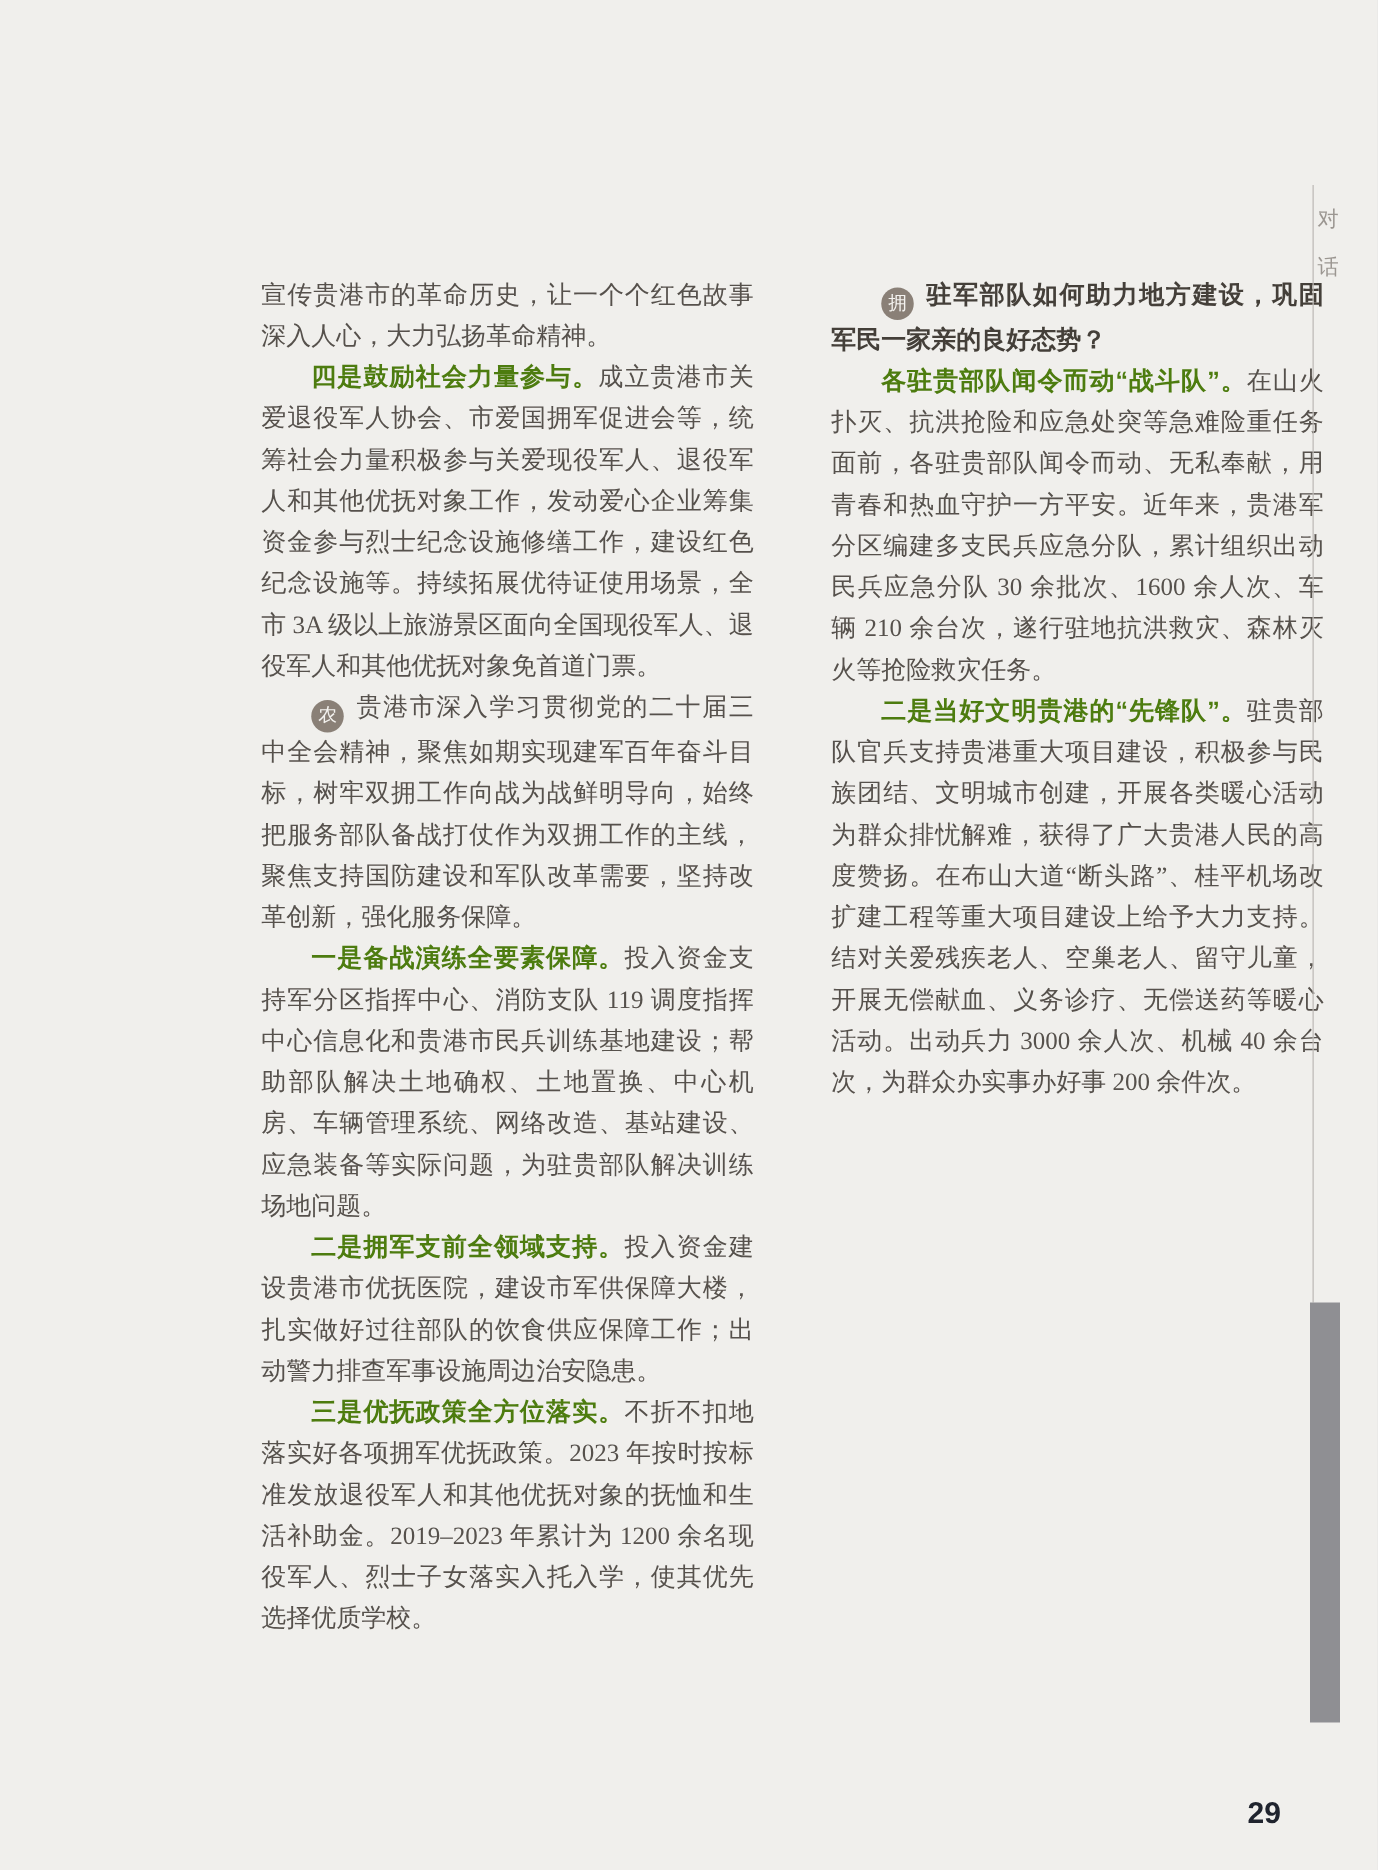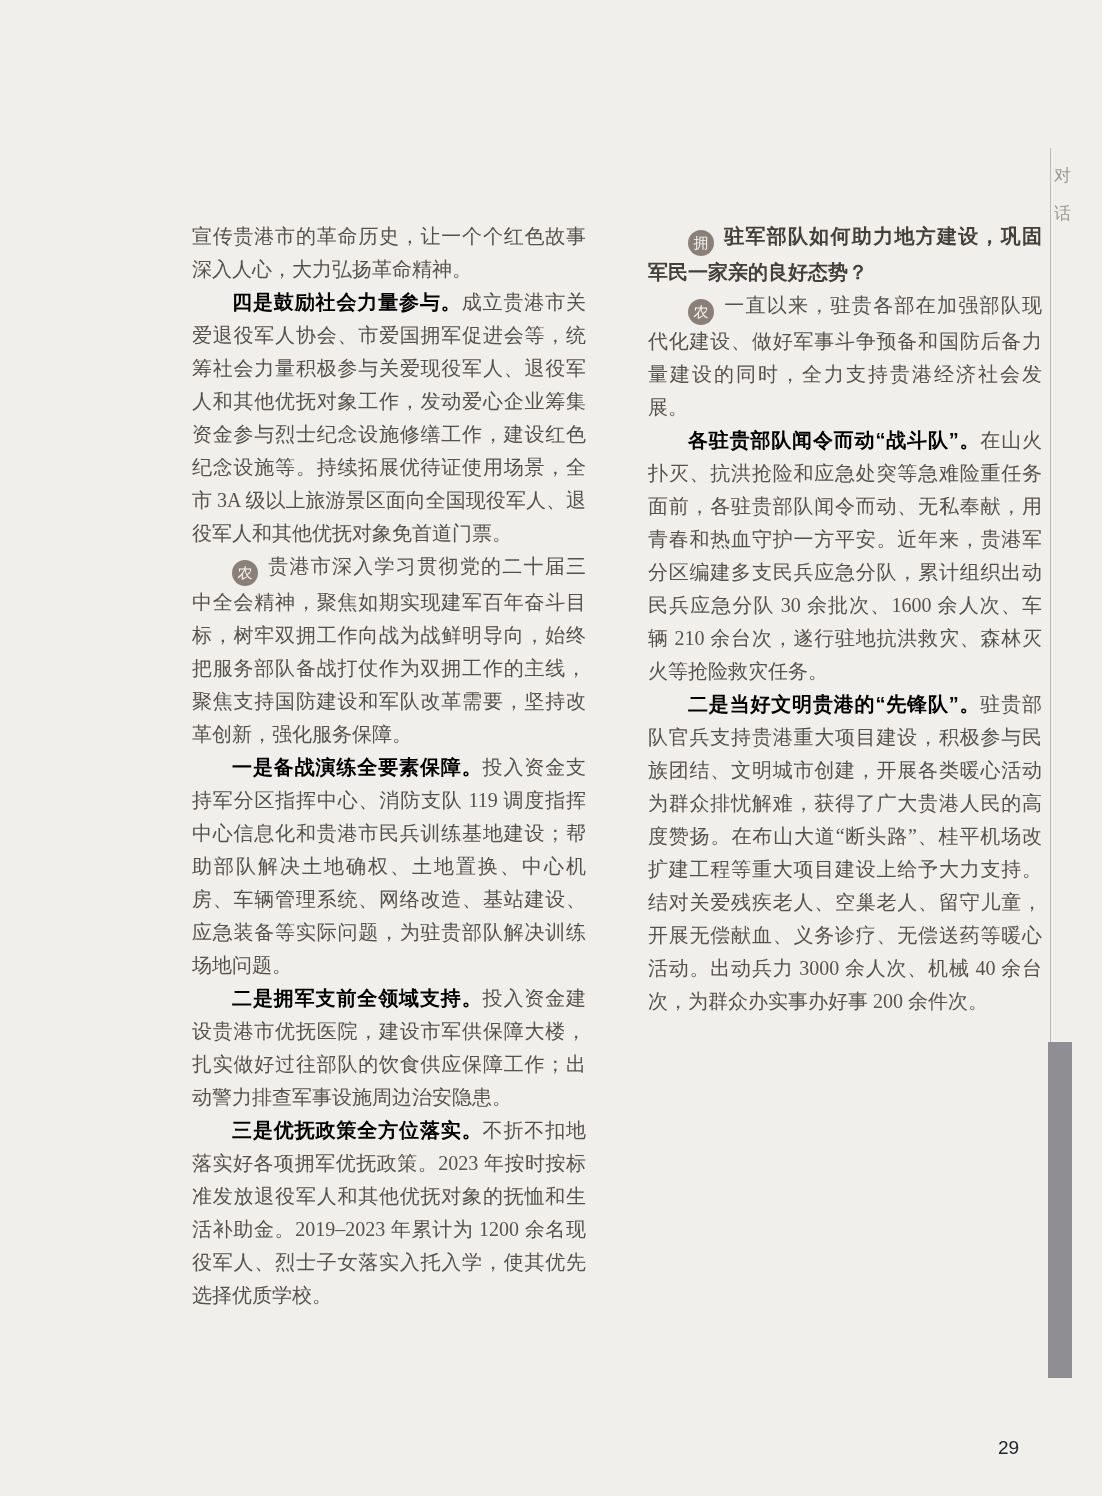--- a/index.html
+++ b/index.html
@@ -3,21 +3,21 @@
 <meta charset="utf-8">
 <style>
   html,body{margin:0;padding:0;background:#e8e7e5;}
   .page{
     position:relative;
     width:1102px;height:1496px;
     background:#f0efec;
     font-family:"Liberation Serif",serif;
     overflow:hidden;
   }
-  .column{position:absolute;top:220px;width:394px;}
+  .column{position:absolute;top:220px;width:394px;margin-left:17px;}
   #col-left{left:192px;}
   #col-right{left:648px;}
 
   p.para{
     margin:0;
     font-size:20px;
     line-height:33px;
     color:#56514c;
     text-align:justify;
     text-indent:2em;
@@ -25,21 +25,21 @@
   p.continuation{text-indent:0;}
   p.question{
     font-family:"Liberation Sans",sans-serif;
     font-weight:700;
     color:#443f39;
   }
   p.gap-before{margin-top:44px;}
   .lead-text{
     font-family:"Liberation Sans",sans-serif;
     font-weight:700;
-    color:#000000;
+    color:#4d7c0f;
   }
   .badge{
     display:inline-block;
     width:26px;height:26px;
     border-radius:50%;
     background:#8a8077;
     color:#f4f2ef;
     font-family:"Liberation Sans",sans-serif;
     font-weight:400;
     font-size:15px;line-height:26px;
@@ -77,40 +77,39 @@
     position:absolute;
     left:1054px;top:164px;
     display:flex;flex-direction:column;gap:15px;
     font-family:"Liberation Sans",sans-serif;
     font-size:17px;color:#9b9691;
   }
   .page-number{
     position:absolute;
     left:998px;top:1437px;
     font-family:"Liberation Sans",sans-serif;
-    font-weight:400;
-    font-size:19px;color:#20242e;
+    font-weight:700;
+    font-size:24px;color:#20242e;
   }
 </style>
 </head>
 <body>
 
 <div class="page" style="background: rgb(240, 239, 236);">
 
   <div class="column" id="col-left">
       <p class="para continuation">宣传贵港市的革命历史，让一个个红色故事深入人心，大力弘扬革命精神。</p>
       <p class="para lead"><strong class="lead-text">四是鼓励社会力量参与。</strong>成立贵港市关爱退役军人协会、市爱国拥军促进会等，统筹社会力量积极参与关爱现役军人、退役军人和其他优抚对象工作，发动爱心企业筹集资金参与烈士纪念设施修缮工作，建设红色纪念设施等。持续拓展优待证使用场景，全市 3A 级以上旅游景区面向全国现役军人、退役军人和其他优抚对象免首道门票。</p>
       <p class="para answer"><span class="badge" style="background: rgb(138, 128, 119);">农</span>贵港市深入学习贯彻党的二十届三中全会精神，聚焦如期实现建军百年奋斗目标，树牢双拥工作向战为战鲜明导向，始终把服务部队备战打仗作为双拥工作的主线，聚焦支持国防建设和军队改革需要，坚持改革创新，强化服务保障。</p>
       <p class="para lead"><strong class="lead-text">一是备战演练全要素保障。</strong>投入资金支持军分区指挥中心、消防支队 119 调度指挥中心信息化和贵港市民兵训练基地建设；帮助部队解决土地确权、土地置换、中心机房、车辆管理系统、网络改造、基站建设、应急装备等实际问题，为驻贵部队解决训练场地问题。</p>
       <p class="para lead"><strong class="lead-text">二是拥军支前全领域支持。</strong>投入资金建设贵港市优抚医院，建设市军供保障大楼，扎实做好过往部队的饮食供应保障工作；出动警力排查军事设施周边治安隐患。</p>
       <p class="para lead"><strong class="lead-text">三是优抚政策全方位落实。</strong>不折不扣地落实好各项拥军优抚政策。2023 年按时按标准发放退役军人和其他优抚对象的抚恤和生活补助金。2019–2023 年累计为 1200 余名现役军人、烈士子女落实入托入学，使其优先选择优质学校。</p>
     </div>
   <div class="column" id="col-right">
       <p class="para question"><span class="badge" style="background: rgb(138, 128, 119);">拥</span>驻军部队如何助力地方建设，巩固军民一家亲的良好态势？</p>
-      <p class="para answer"><span class="badge" style="background: rgb(138, 128, 119);">农</span>一直以来，驻贵各部在加强部队现代化建设、做好军事斗争预备和国防后备力量建设的同时，全力支持贵港经济社会发展。</p>
       <p class="para lead"><strong class="lead-text">各驻贵部队闻令而动“战斗队”。</strong>在山火扑灭、抗洪抢险和应急处突等急难险重任务面前，各驻贵部队闻令而动、无私奉献，用青春和热血守护一方平安。近年来，贵港军分区编建多支民兵应急分队，累计组织出动民兵应急分队 30 余批次、1600 余人次、车辆 210 余台次，遂行驻地抗洪救灾、森林灭火等抢险救灾任务。</p>
       <p class="para lead"><strong class="lead-text">二是当好文明贵港的“先锋队”。</strong>驻贵部队官兵支持贵港重大项目建设，积极参与民族团结、文明城市创建，开展各类暖心活动为群众排忧解难，获得了广大贵港人民的高度赞扬。在布山大道“断头路”、桂平机场改扩建工程等重大项目建设上给予大力支持。结对关爱残疾老人、空巢老人、留守儿童，开展无偿献血、义务诊疗、无偿送药等暖心活动。出动兵力 3000 余人次、机械 40 余台次，为群众办实事办好事 200 余件次。</p>
     </div>
 
   <div class="side-rule" style="background: rgb(189, 186, 182);"></div>
   <div class="side-bar" style="background: rgb(143, 143, 147);"></div>
 
   <div class="side-label" style="color: rgb(155, 150, 145);">
     <span>对</span>
     <span>话</span>

